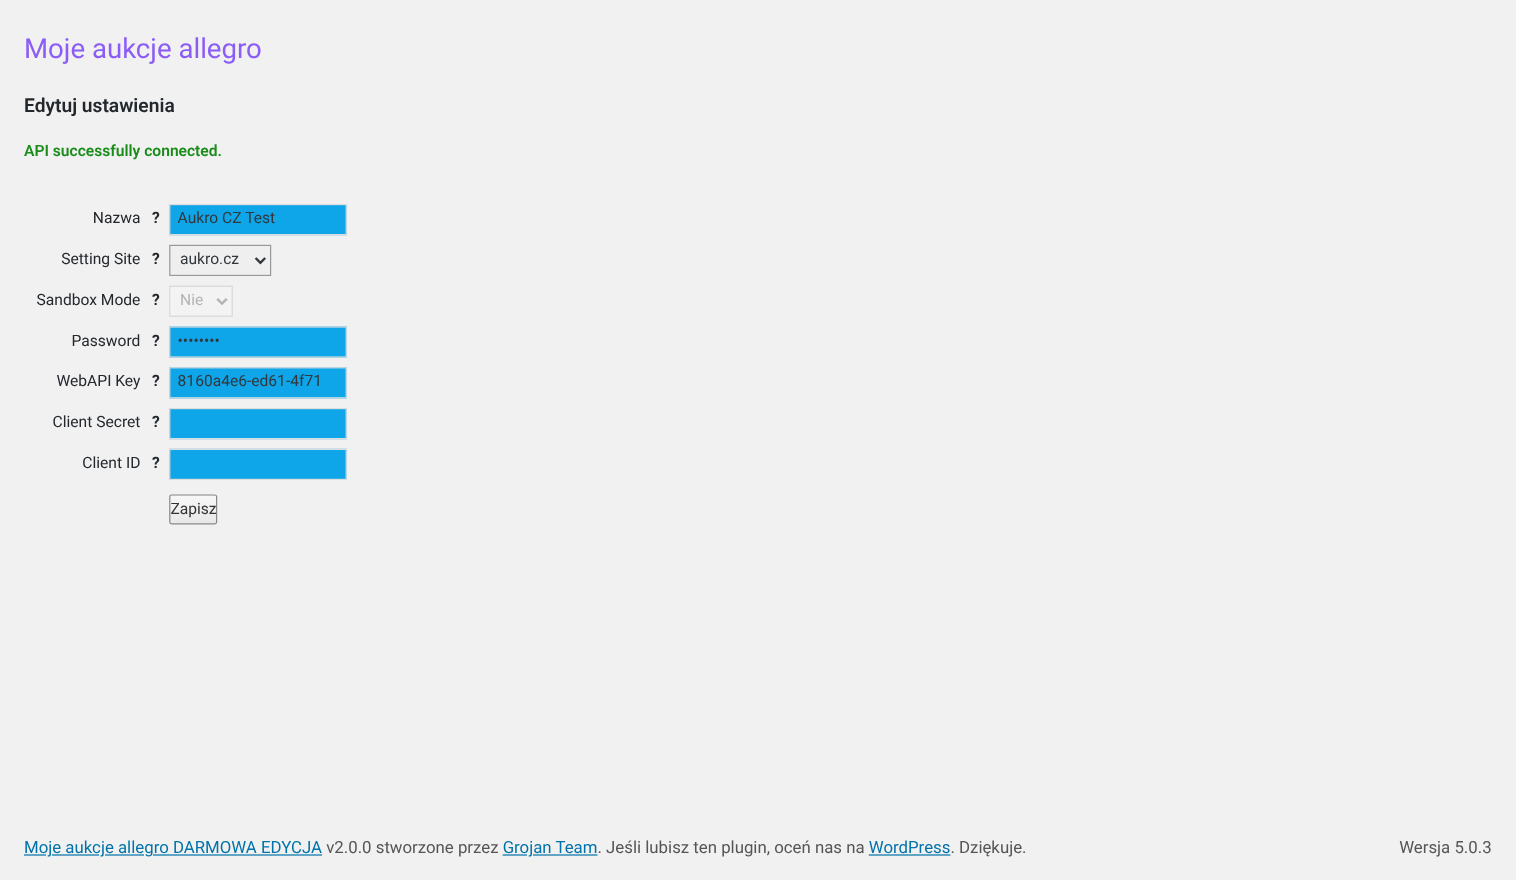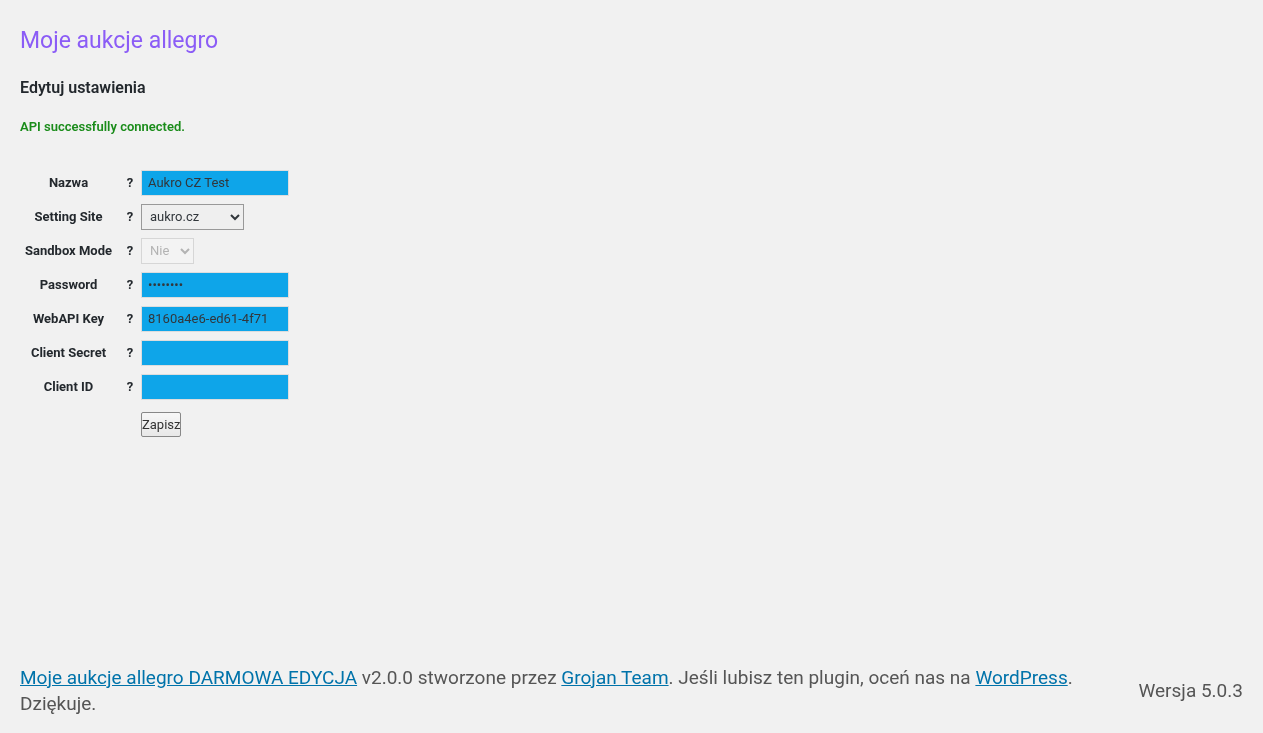--- a/index.html
+++ b/index.html
@@ -42,23 +42,23 @@
     
     .form-table {
       border-collapse: collapse;
     }
     
     .form-table tr {
       height: 34px;
     }
     
     .form-table td.label-cell {
-      text-align: center;
+      text-align: right;
       padding-right: 8px;
-      font-weight: 700;
+      font-weight: 400;
       font-size: 13px;
       white-space: nowrap;
       vertical-align: middle;
       width: 105px;
     }
     
     .form-table td.help-cell {
       width: 16px;
       text-align: center;
       vertical-align: middle;
@@ -93,21 +93,21 @@
       height: 26px;
       padding: 2px 4px;
       border: 1px solid #999;
       background: #efefef;
       font-size: 13px;
       color: #32373c;
       font-family: inherit;
     }
     
     select.site-select {
-      width: 103px;
+      width: 85px;
     }
     
     select.sandbox-select {
       width: 53px;
       color: #999;
       border-color: #ccc;
     }
     
     select:disabled {
       color: #999;
@@ -128,21 +128,21 @@
     
     .footer {
       position: absolute;
       bottom: 0;
       left: 0;
       right: 0;
       padding: 10px 20px 15px 20px;
       display: flex;
       justify-content: space-between;
       align-items: center;
-      font-size: 19px;
+      font-size: 14px;
       color: #555;
     }
     
     .footer a {
       color: #0073aa;
       text-decoration: underline;
     }
     
     .footer-left {
       flex: 1;

